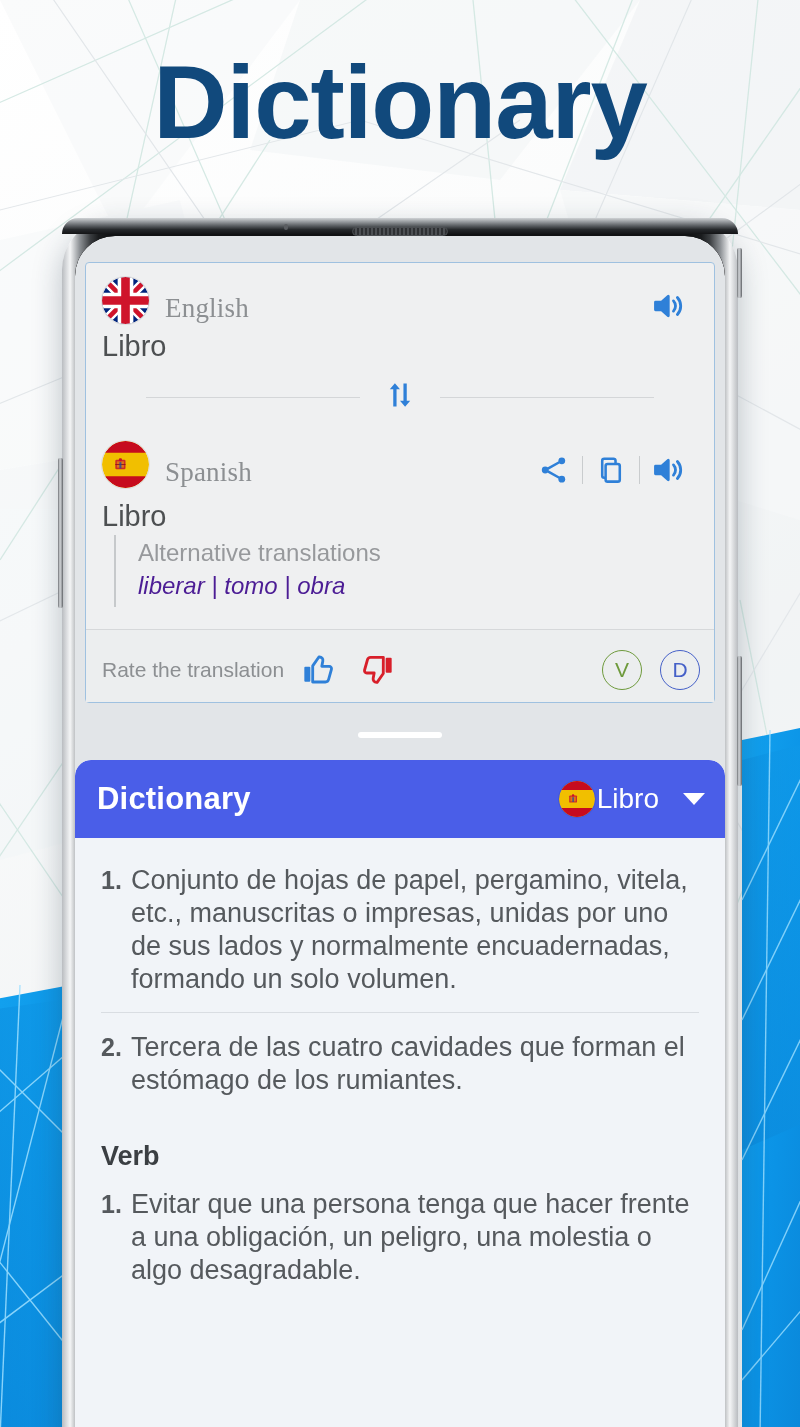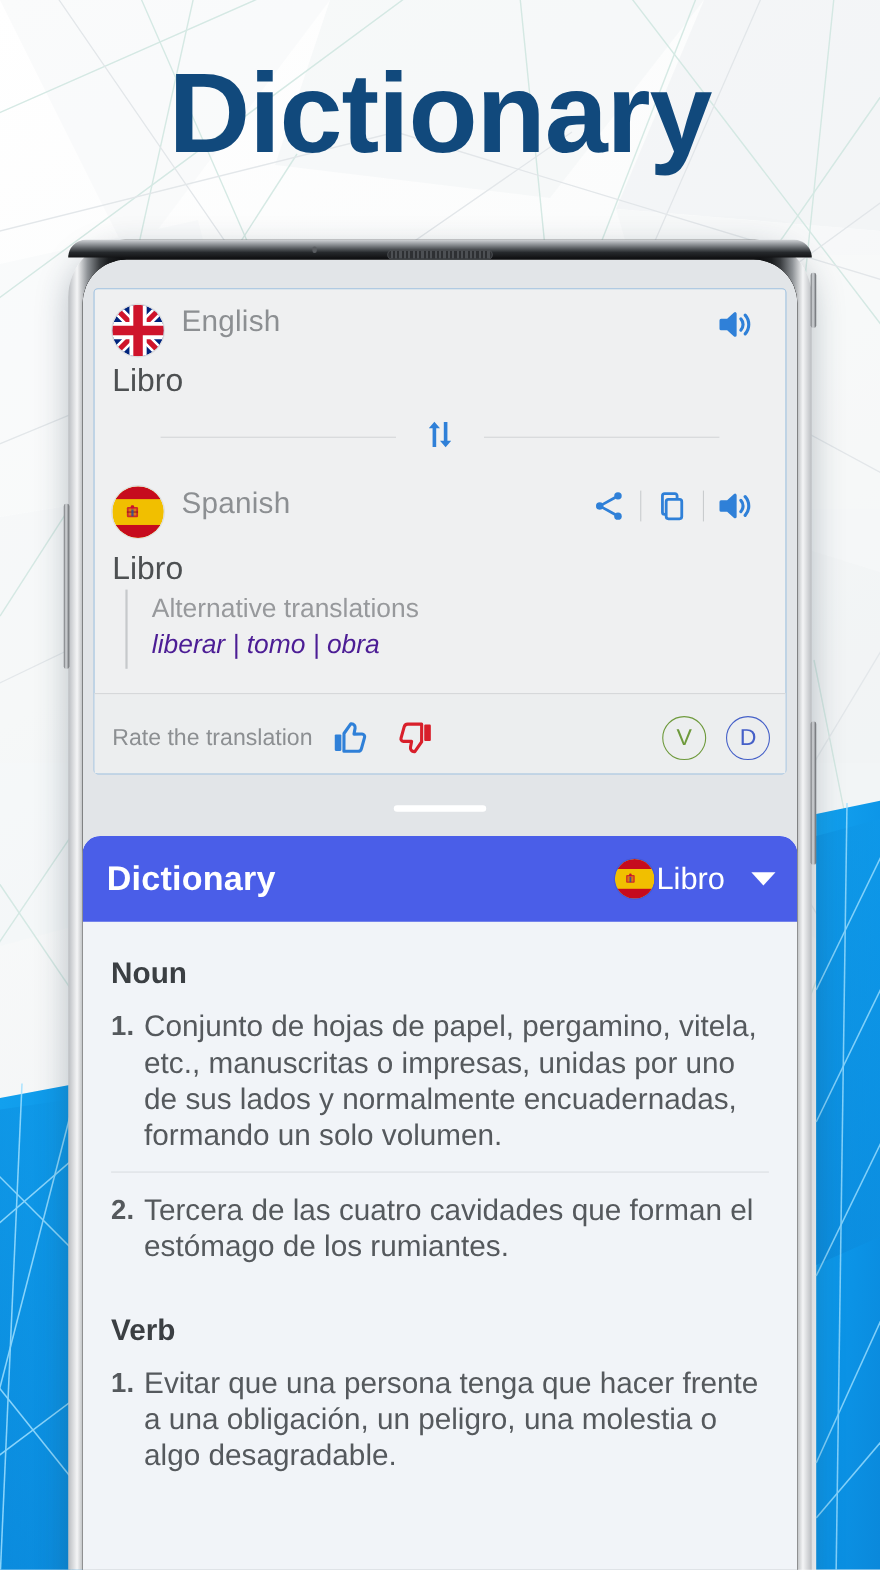--- a/index.html
+++ b/index.html
@@ -97,22 +97,23 @@
   
   .trans-card {
     position: absolute;
     left: 10px; right: 10px; top: 26px;
     background: #eff0f1;
     border: 1px solid #9fc1e0;
     border-radius: 4px;
     padding: 0;
   }
   .lang-row {
-    display: flex; align-items: flex-start;
+    display: flex; align-items: flex-end;
     padding: 14px 16px 4px 16px;
+    font-family: Liberation Serif, serif;
   }
   .flag {
     width: 47px; height: 47px; border-radius: 50%;
     flex: 0 0 auto;
     overflow: hidden;
     box-shadow: 0 0 0 1px rgba(0,0,0,.08);
   }
   .lang-name {
     font-size: 27px; color: #8c8f92; margin-left: 16px;
     font-weight: 400; letter-spacing: .2px;
@@ -464,21 +465,20 @@
                 </g>
               </svg>
             </span>
             <span class="dict-chip-word">Libro</span>
             <span class="caret"></span>
           </span>
         </div>
 
         <div class="dict-body">
 
-          <div class="pos-head">Noun</div>
           <div class="def-item">
             <span class="def-num">1.</span>
             <span class="def-text">Conjunto de hojas de papel, pergamino, vitela, etc., manuscritas o impresas, unidas por uno de sus lados y normalmente encuadernadas, formando un solo volumen.</span>
           </div>
           <div class="def-rule"></div>
           <div class="def-item">
             <span class="def-num">2.</span>
             <span class="def-text">Tercera de las cuatro cavidades que forman el estómago de los rumiantes.</span>
           </div>
 

